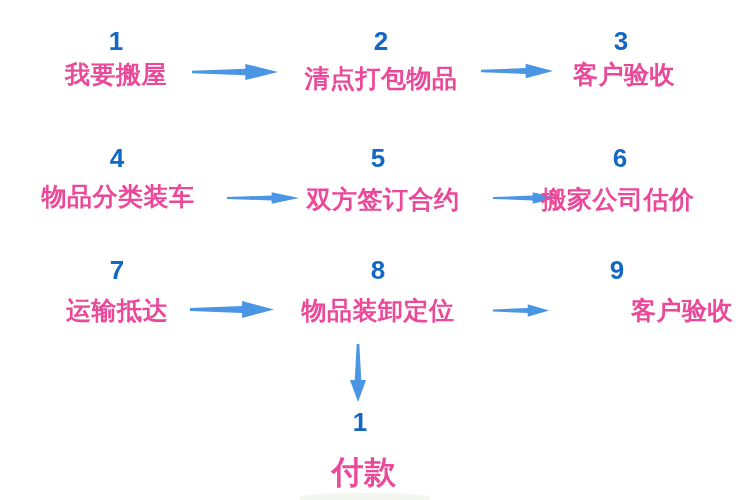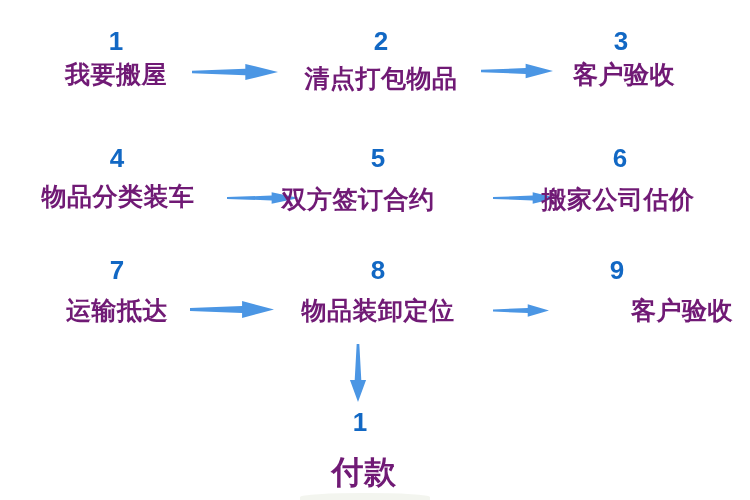--- a/index.html
+++ b/index.html
@@ -15,21 +15,21 @@
     transform:translateX(-50%);
     color:#1268c4;
     font-size:26px;
     font-weight:bold;
     line-height:1;
     white-space:nowrap;
   }
   .lbl{
     position:absolute;
     transform:translateX(-50%);
-    color:#701a75;
+    color:#ec4899;
     font-size:25px;
     font-weight:bold;
     line-height:1.15;
     white-space:nowrap;
     letter-spacing:0.5px;
   }
   .arrow{position:absolute;}
   .arrow svg{display:block;width:100%;height:100%;}
   .arrow polygon{fill:#4b96e4;}
   .lbl-final{font-size:32px;margin-top:17px;}
@@ -70,21 +70,21 @@
   <div class="num" style="left:117px;top:145px;">4</div>
   <div class="lbl" style="left:118px;top:182px;">物品分类装车</div>
 
   <div class="arrow" style="left:227px;top:190px;width:72px;height:16px;">
     <svg viewBox="0 0 100 30" preserveAspectRatio="none">
         <polygon points="0,13.2 62,10.5 62,4 100,15 62,26 62,19.5 0,16.8"></polygon>
       </svg>
   </div>
 
   <div class="num" style="left:378px;top:145px;">5</div>
-  <div class="lbl" style="left:358px;top:185px;">双方签订合约</div>
+  <div class="lbl" style="left:383px;top:185px;">双方签订合约</div>
 
   <div class="arrow" style="left:493px;top:190px;width:64px;height:16px;">
     <svg viewBox="0 0 100 30" preserveAspectRatio="none">
         <polygon points="0,13.2 62,10.5 62,4 100,15 62,26 62,19.5 0,16.8"></polygon>
       </svg>
   </div>
 
   <div class="num" style="left:620px;top:145px;">6</div>
   <div class="lbl" style="left:618px;top:185px;">搬家公司估价</div>
 

